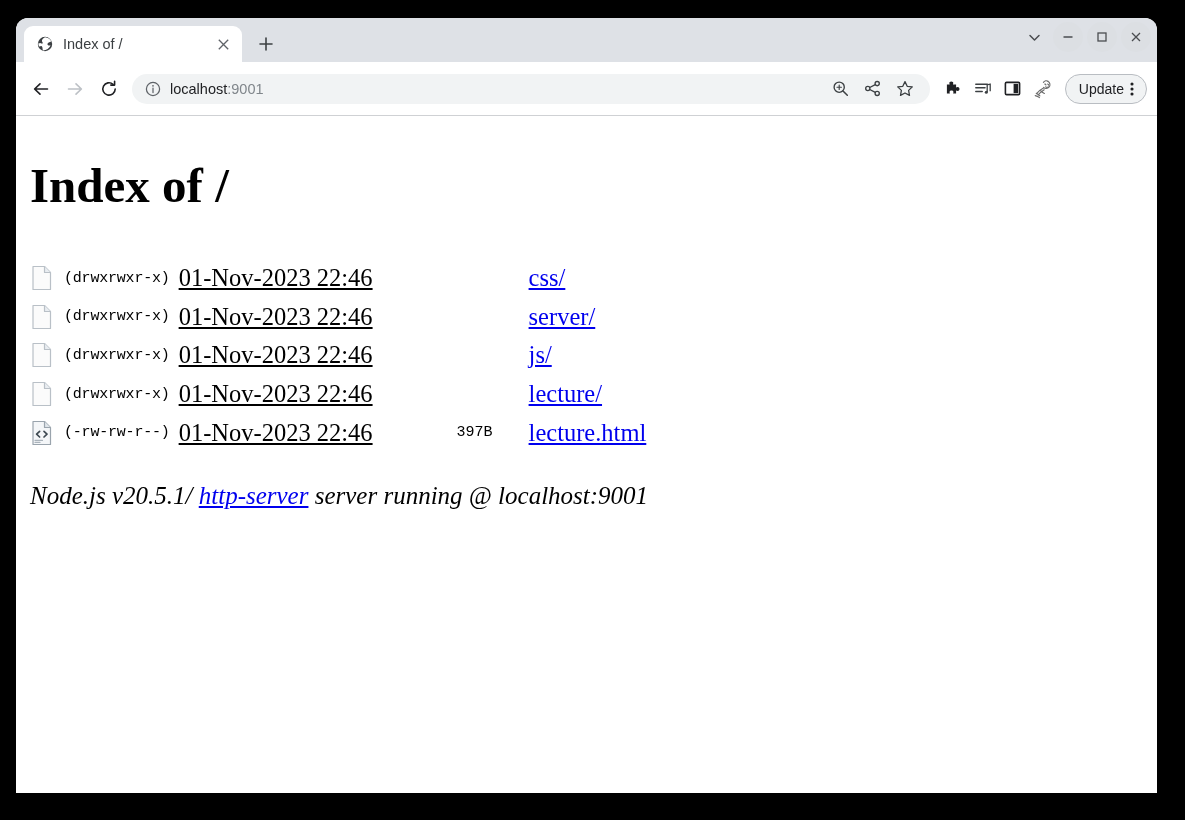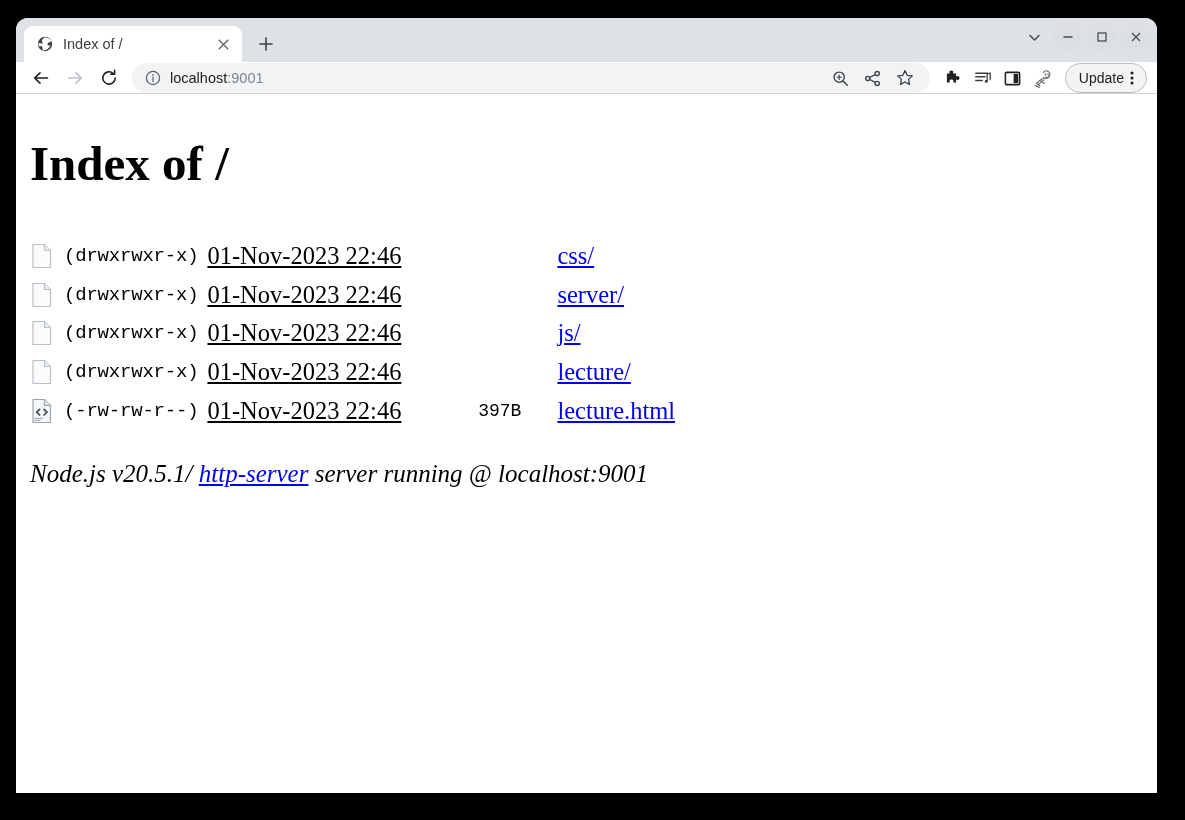--- a/index.html
+++ b/index.html
@@ -102,24 +102,24 @@
     display: flex;
     align-items: center;
     justify-content: center;
     color: #4a4d50;
   }
   .wc-btn.circle-bg { background: #dcdfe3; }
   .wc-chev { background: transparent; }
 
   
   .toolbar {
-    height: 32px;
+    height: 54px;
     background: #ffffff;
     display: flex;
-    align-items: flex-end;
+    align-items: center;
     padding: 0 10px 0 10px;
     box-sizing: border-box;
     flex: 0 0 auto;
     border-bottom: 1px solid #cfd1d4;
   }
   .nav-btn {
     width: 30px;
     height: 30px;
     display: flex;
     align-items: center;
@@ -249,34 +249,34 @@
   }
   .row-icon {
     width: 24px;
     height: 26px;
     flex: 0 0 24px;
     margin-right: 10px;
     display: block;
   }
   .perm {
     font-family: "Liberation Mono", monospace;
-    font-size: 19px;
+    font-size: 15px;
     letter-spacing: -0.2px;
     color: #000000;
   }
   .datetime {
     font-family: "Liberation Serif", serif;
     font-size: 24.5px;
     margin-left: 9px;
     color: #000000;
     text-decoration: underline;
   }
   .size {
     font-family: "Liberation Mono", monospace;
-    font-size: 18px;
+    font-size: 15px;
     width: 120px;
     text-align: right;
     display: inline-block;
     color: #000000;
   }
   .name-cell {
     margin-left: 36px;
   }
   .name-cell a {
     font-family: "Liberation Serif", serif;

